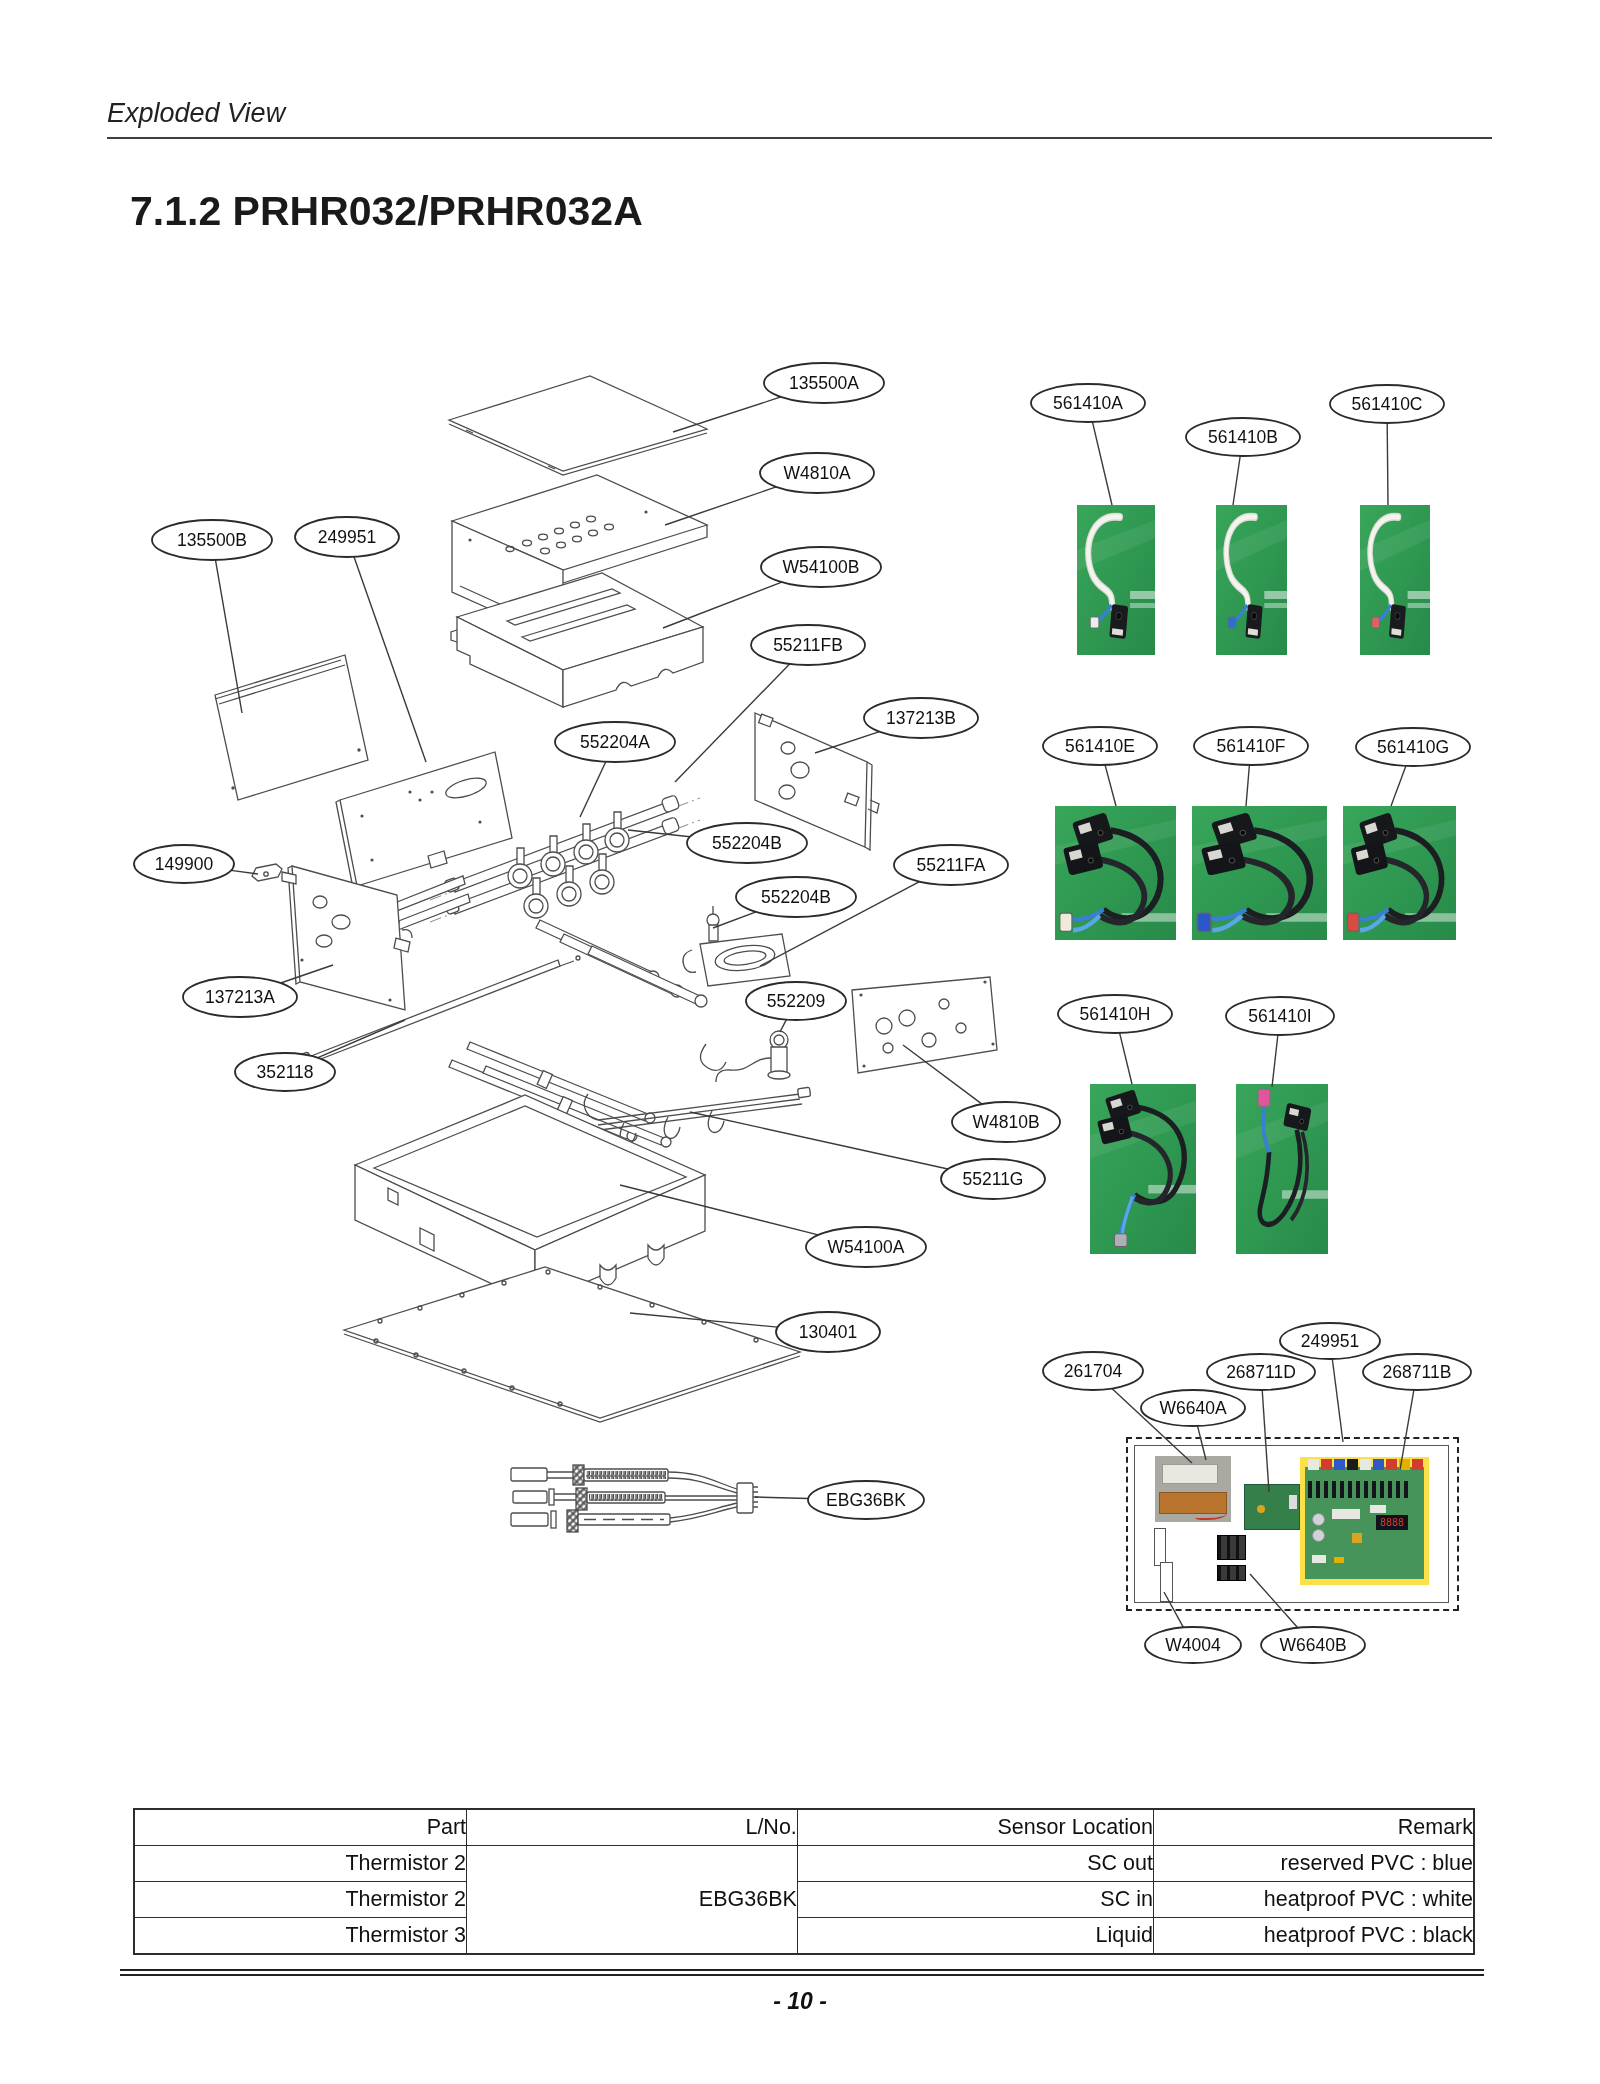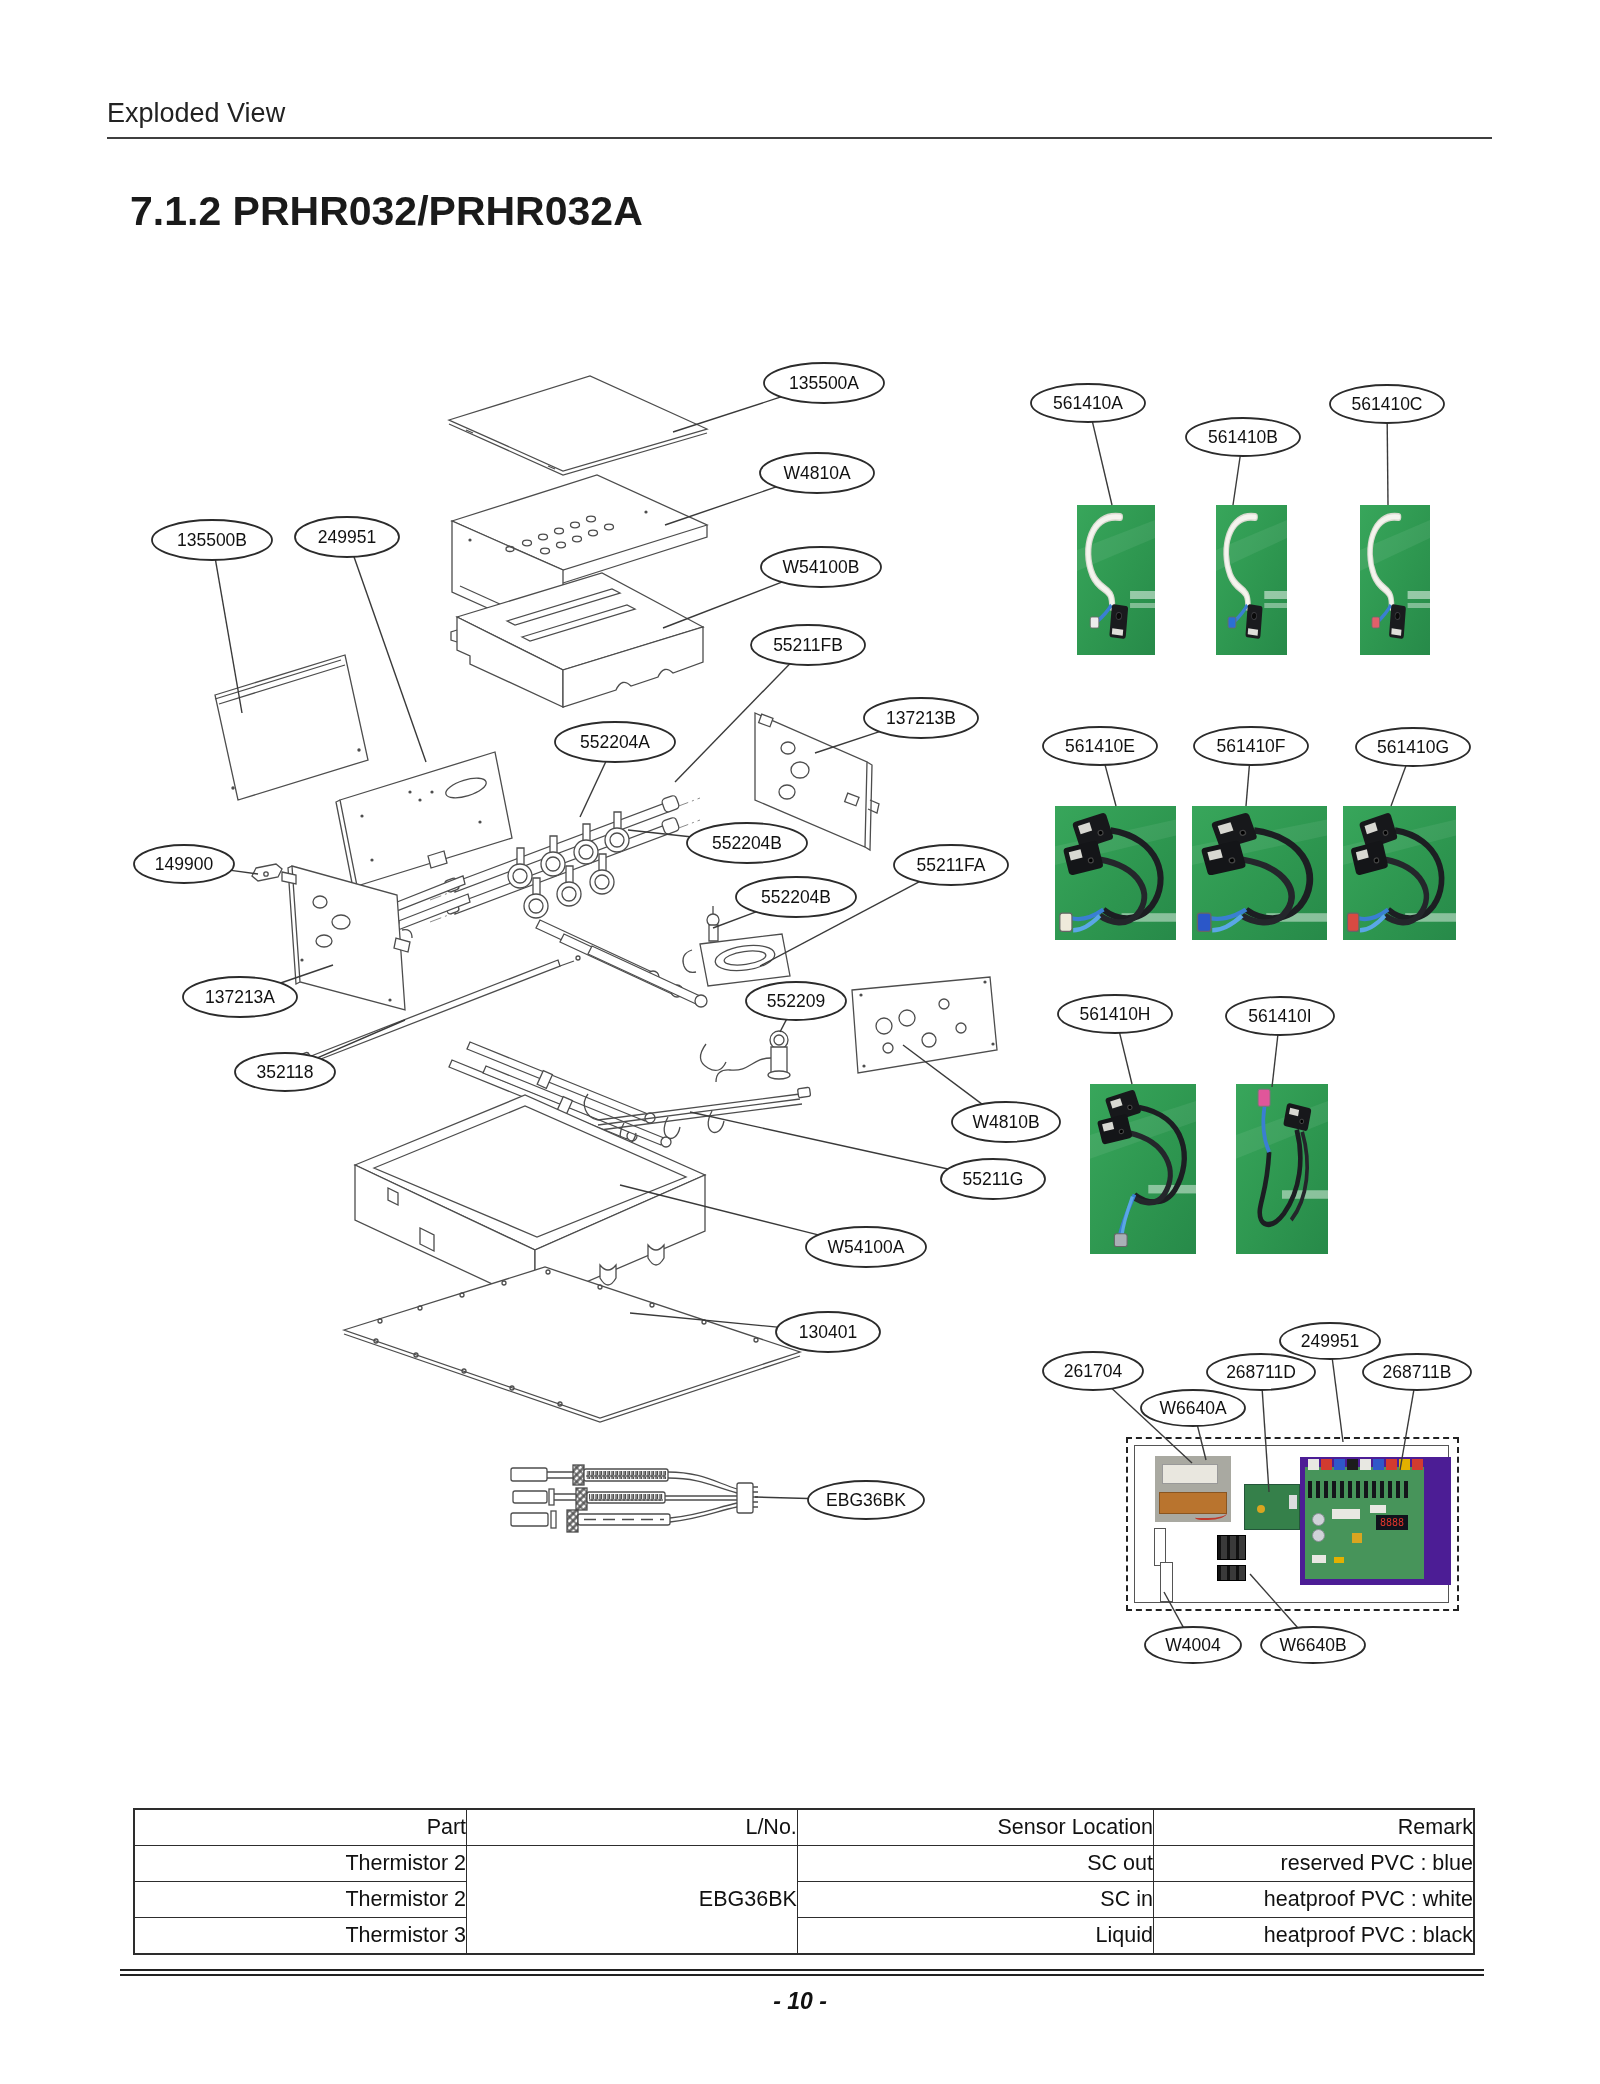--- a/index.html
+++ b/index.html
@@ -1,18 +1,18 @@
 <!DOCTYPE html>
 <html><head>
 <meta charset="utf-8">
 <style>
   html,body{margin:0;padding:0;background:#888;}
   .page{position:relative;width:1600px;height:2084px;background:#fff;margin:0 auto;
         font-family:"Liberation Sans", sans-serif;color:#1c1c1c;overflow:hidden;}
-  .hdr{position:absolute;left:107px;top:98px;font-size:27px;color:#222;}
+  .hdr{position:absolute;left:107px;top:98px;font-style:italic;font-size:27px;color:#222;}
   .hdr-rule{position:absolute;left:107px;top:137px;width:1385px;border-top:2px solid #3f3f3f;}
   .title{position:absolute;left:130px;top:188px;font-weight:bold;font-size:41px;color:#1a1a1a;}
   #drawing,#callout-layer{position:absolute;left:0;top:0;}
   #drawing{z-index:1;}
   #photos-layer,#pcb-block{position:absolute;left:0;top:0;z-index:2;width:0;height:0;}
   #callout-layer{z-index:5;}
   .photo{position:absolute;overflow:hidden;}
   .photo svg{display:block;width:100%;height:100%;}
   
   #drawing path,#drawing rect,#drawing ellipse,#drawing circle,#drawing line{stroke:#4d4d4d;stroke-width:1.3;fill:none;}
@@ -24,21 +24,21 @@
   
   .dashedbox{position:absolute;left:1126px;top:1437px;width:333px;height:174px;border:2.5px dashed #222;box-sizing:border-box;}
   .plate{position:absolute;left:1134px;top:1445px;width:315px;height:158px;border:1.4px solid #555;background:#fff;box-sizing:border-box;}
   .xfmr{position:absolute;left:1155px;top:1456px;width:76px;height:66px;background:#a9a9a1;overflow:hidden;}
   .xfmr .lab{position:absolute;left:7px;top:8px;width:54px;height:18px;background:#e9e7df;border:1px solid #999;}
   .xfmr .coil{position:absolute;left:4px;top:36px;width:66px;height:20px;background:#b9742e;border:1px solid #8a5520;}
   .xfmr .wire{position:absolute;left:40px;top:52px;width:32px;height:10px;border-bottom:2.5px solid #c0392b;border-radius:0 0 60% 20%;}
   .spcb{position:absolute;left:1244px;top:1484px;width:54px;height:44px;background:#35804a;border:1px solid #24563a;}
   .spcb i{position:absolute;display:block;background:#d9a520;width:8px;height:8px;border-radius:50%;left:12px;top:20px;}
   .spcb b{position:absolute;display:block;background:#ddd;width:8px;height:14px;right:2px;top:10px;}
-  .bpcb{position:absolute;left:1300px;top:1457px;width:151px;height:128px;background:#4c1d95;}
+  .bpcb{position:absolute;left:1300px;top:1457px;width:129px;height:128px;background:#fde047;}
   .bpcb .board{position:absolute;left:5px;top:10px;width:119px;height:112px;background:#47945a;}
   .bpcb .comb{position:absolute;left:8px;top:24px;width:102px;height:17px;
        background:repeating-linear-gradient(90deg,#14151a 0 4px,#47945a 4px 8px);}
   .bpcb .conn{position:absolute;top:2px;width:11px;height:11px;}
   .bpcb .seg{position:absolute;left:76px;top:58px;width:32px;height:15px;background:#10131c;color:#e2352b;
        font-size:10px;line-height:15px;text-align:center;font-family:"DejaVu Sans Mono",monospace;}
   .bpcb .wlab{position:absolute;background:#e8e8e2;}
   .bpcb .cap{position:absolute;width:11px;height:11px;border-radius:50%;background:#cfd3d8;border:1px solid #8a8f96;}
   .tblk{position:absolute;left:1217px;background:#1d1d1d;
        border:1px solid #000;box-sizing:border-box;}

